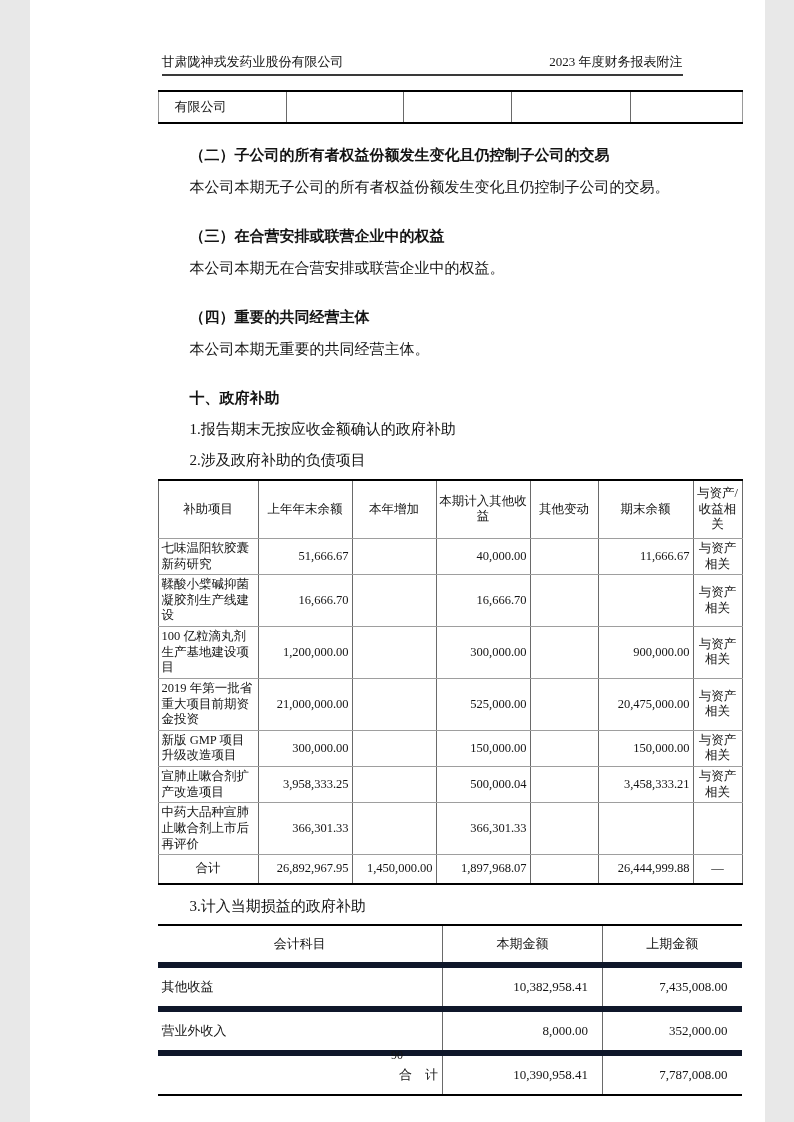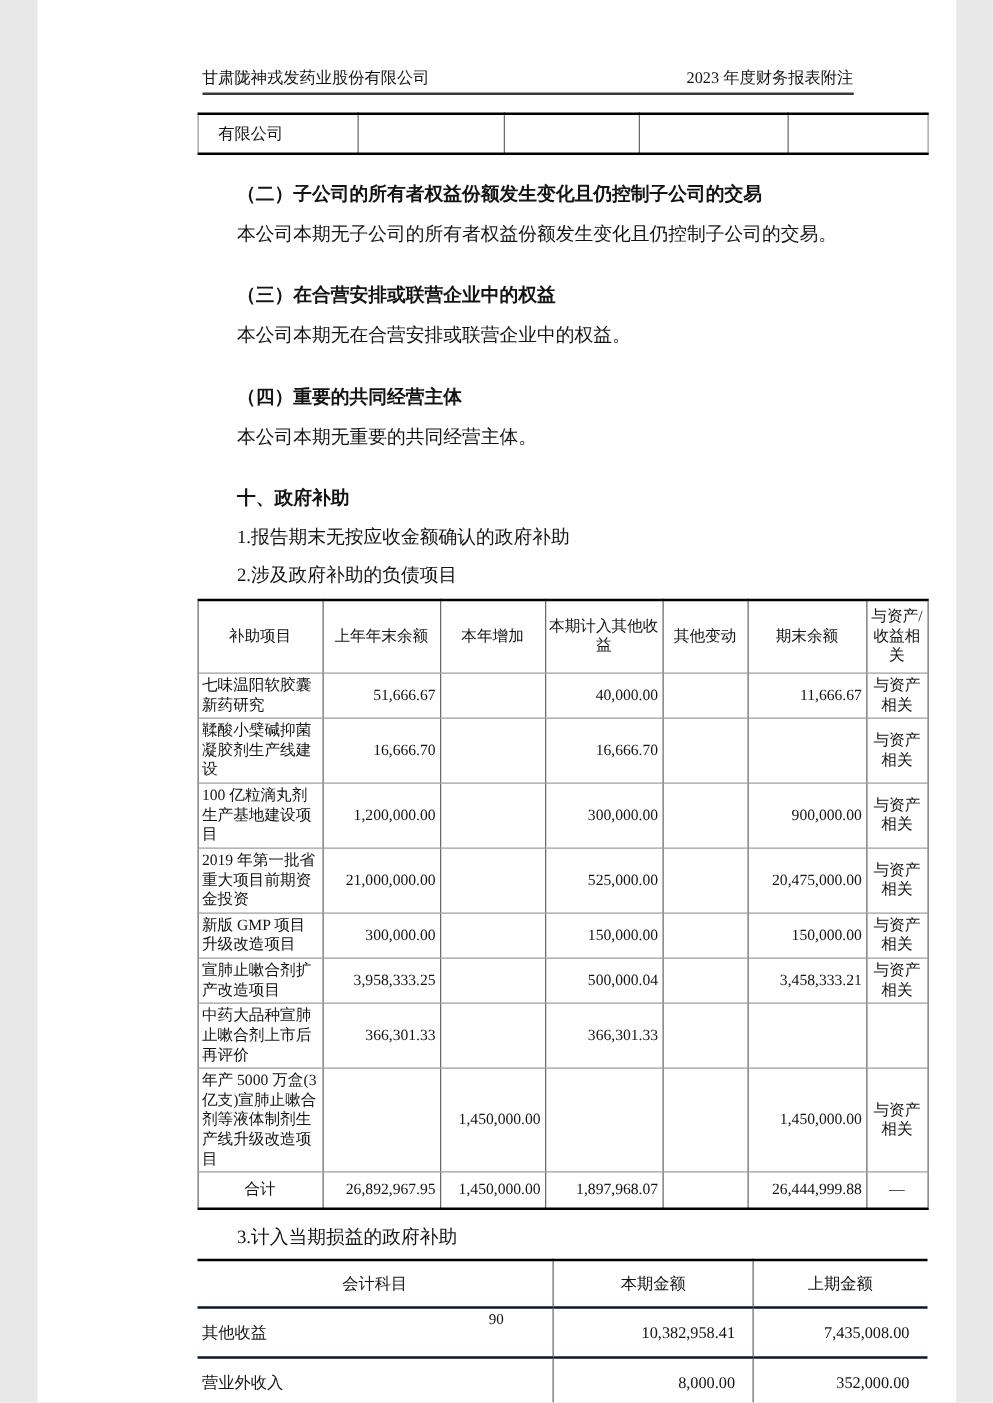--- a/index.html
+++ b/index.html
@@ -52,21 +52,21 @@
   .liability td:nth-child(n+2) { text-align:right; }
   .liability td:last-child { text-align:center; }
   .liability tbody.totals td { padding:6px 3px; }
   .liability tbody.totals td:first-child { text-align:center; }
 
   
   .profit { font-size:13px; margin-top:8px; }
   .profit th, .profit td { border-top:none; }
   .profit th { padding:9px 4px; text-align:center; }
   .profit td { padding:10px 4px; }
-  .profit tr + tr th, .profit tbody tr td { border-top:2px solid #0f172a; }
+  .profit tr + tr th, .profit tbody tr td { border-top:6px solid #0f172a; }
   .profit th + th, .profit td + td { border-left:1px solid #6a6a6a; }
   .profit td:first-child { text-align:left; }
   .profit td:nth-child(2), .profit td:nth-child(3) { text-align:right; padding-right:14px; }
   .profit tbody.totals td:first-child { text-align:right; }
 
   .page-number {
     position:absolute; left:0; right:0; top:1048px;
     text-align:center; font-size:12px;
   }
 </style>
@@ -191,29 +191,20 @@
           </tr>
           <tr>
             <td>中药大品种宣肺止嗽合剂上市后再评价</td>
             <td>366,301.33</td>
             <td></td>
             <td>366,301.33</td>
             <td></td>
             <td></td>
             <td></td>
           </tr>
-          <tr>
-            <td>年产 5000 万盒(3亿支)宣肺止嗽合剂等液体制剂生产线升级改造项目</td>
-            <td></td>
-            <td>1,450,000.00</td>
-            <td></td>
-            <td></td>
-            <td>1,450,000.00</td>
-            <td>与资产相关</td>
-          </tr>
         </tbody>
       <tbody class="totals">
           <tr>
             <td>合计</td>
             <td>26,892,967.95</td>
             <td>1,450,000.00</td>
             <td>1,897,968.07</td>
             <td></td>
             <td>26,444,999.88</td>
             <td>—</td>

